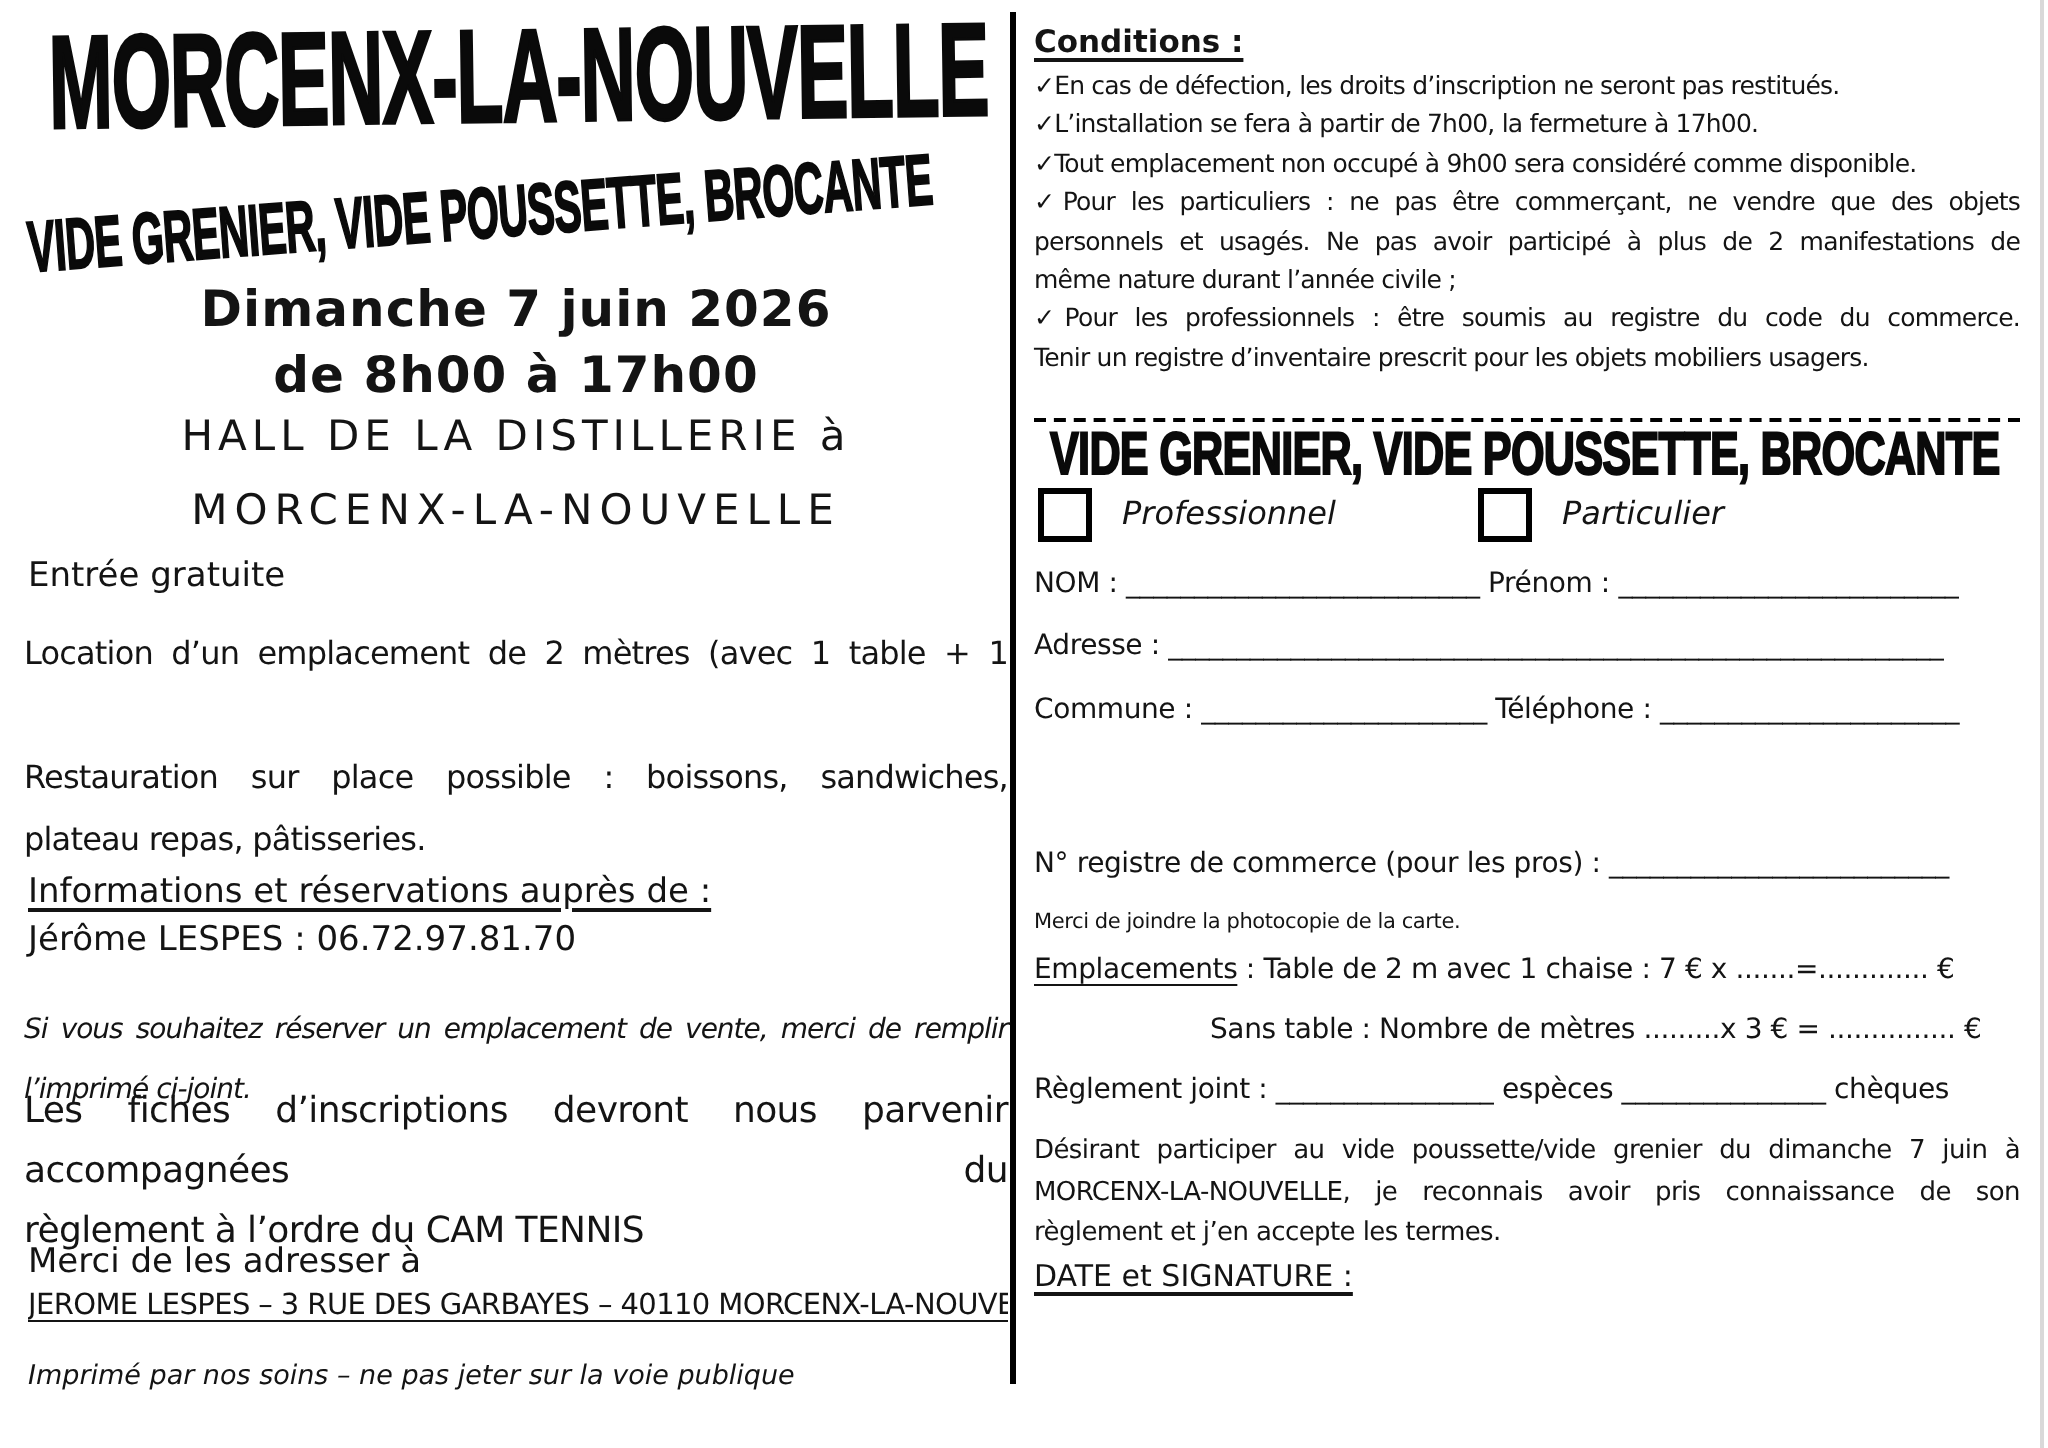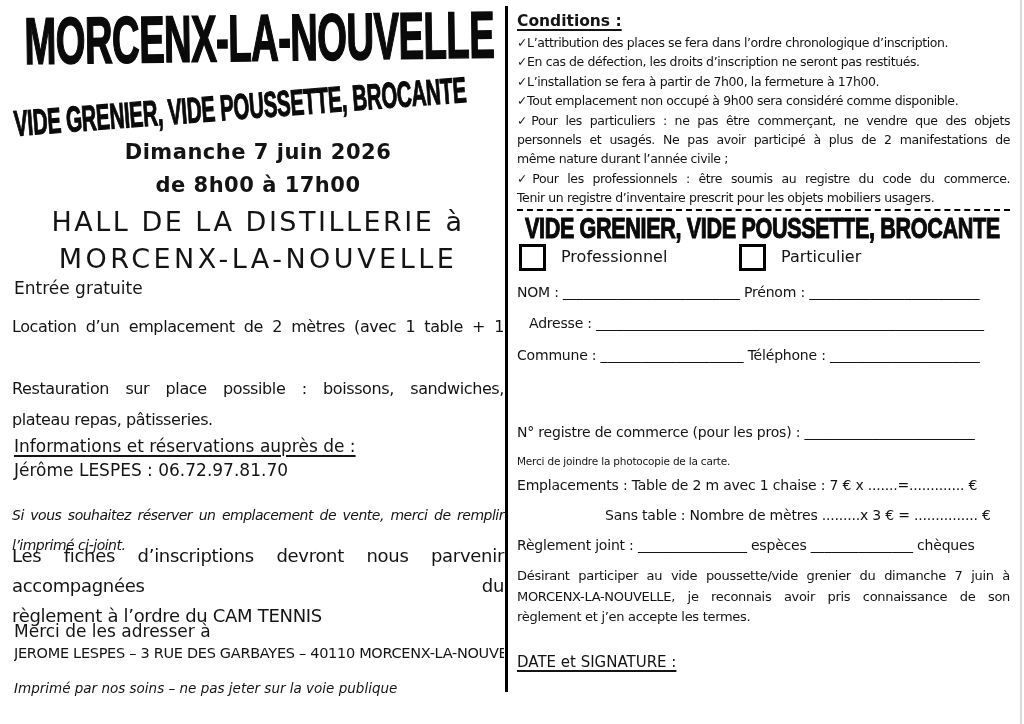--- a/index.html
+++ b/index.html
@@ -21,22 +21,22 @@
     letter-spacing:-1px;white-space:nowrap;line-height:1;
     transform:rotate(-0.8deg) scaleX(0.58);transform-origin:left top;
     -webkit-text-stroke:1.6px #0a0a0a;color:#0a0a0a;
   }
   .subtitle{
     font-family:"Liberation Sans",sans-serif;font-weight:900;font-size:36px;
     letter-spacing:-0.5px;white-space:nowrap;line-height:1;
     transform:rotate(-4.3deg) scaleX(0.57);transform-origin:left center;
     -webkit-text-stroke:1.1px #0a0a0a;color:#0a0a0a;
   }
-  .datetime{font-size:21px;font-weight:bold;letter-spacing:0.5px;}
-  .venue{font-size:27px;letter-spacing:2.5px;}
+  .datetime{font-size:25px;font-weight:bold;letter-spacing:0.5px;}
+  .venue{font-size:21px;letter-spacing:2.5px;}
   .body17{font-size:17px;}
   .para16{font-size:16px;letter-spacing:-0.4px;line-height:31px;}
   .para14i{font-size:14px;letter-spacing:-0.5px;line-height:30px;font-style:italic;}
   .para145{font-size:18px;letter-spacing:-0.3px;line-height:30px;}
   .addr{font-size:14.5px;letter-spacing:-0.3px;}
   .footer{font-size:13.5px;font-style:italic;}
 
   
   #rightcol{position:absolute;left:517px;top:0;width:493px;height:724px;}
   .condhead{font-size:15.5px;font-weight:bold;}
@@ -46,21 +46,21 @@
     font-family:"Liberation Sans",sans-serif;font-weight:900;font-size:30px;
     letter-spacing:-0.5px;white-space:nowrap;line-height:1;
     transform:scaleX(0.72);transform-origin:left top;
     -webkit-text-stroke:1.1px #0a0a0a;color:#0a0a0a;
   }
   .cbx{width:21px;height:21px;border:3px solid #000;background:#fff;}
   .cblabel{font-size:16px;}
   .formline{font-size:14px;letter-spacing:-0.2px;}
   .smallnote{font-size:10.5px;letter-spacing:-0.2px;}
   .para13{font-size:13px;letter-spacing:-0.3px;line-height:20.5px;}
-  .datesig{font-size:15px;margin-top:24px;}
+  .datesig{font-size:15px;}
 
   #divider{position:absolute;left:505px;top:6px;width:2.5px;height:686px;background:#000;}
   #edge{position:absolute;left:1020px;top:0;width:2px;height:724px;background:#d9d9d9;}
 </style>
 </head>
 <body>
 
 <div id="page">
 
   <div id="divider"></div>
@@ -104,44 +104,43 @@
     <div class="abs body17" style="top:621px;left:2px;">Merci de les adresser à</div>
     <div class="abs addr u nw" style="top:645px;left:2px;width:490px;">JEROME LESPES – 3 RUE DES GARBAYES – 40110 MORCENX-LA-NOUVELLE</div>
 
     <div class="abs footer" style="top:680px;left:2px;">Imprimé par nos soins – ne pas jeter sur la voie publique</div>
   </div>
 
   <div id="rightcol">
     <div class="abs condhead u" style="top:12px;left:0;">Conditions :</div>
 
     <div class="abs" style="top:33px;left:0;width:493px;">
-      <div class="condline">✓L’attribution des places se fera dans l’ordre chronologique d’inscription.</div>
       <div class="condline">✓En cas de défection, les droits d’inscription ne seront pas restitués.</div>
       <div class="condline">✓L’installation se fera à partir de 7h00, la fermeture à 17h00.</div>
       <div class="condline">✓Tout emplacement non occupé à 9h00 sera considéré comme disponible.</div>
       <div class="condline jl">✓Pour les particuliers : ne pas être commerçant, ne vendre que des objets</div>
       <div class="condline jl">personnels et usagés. Ne pas avoir participé à plus de 2 manifestations de</div>
       <div class="condline">même nature durant l’année civile ;</div>
       <div class="condline jl">✓Pour les professionnels : être soumis au registre du code du commerce.</div>
       <div class="condline">Tenir un registre d’inventaire prescrit pour les objets mobiliers usagers.</div>
     </div>
 
     <div class="abs dashes" style="top:209px;left:0;"></div>
 
     <div class="abs formhead" style="top:213px;left:8px;">VIDE GRENIER, VIDE POUSSETTE, BROCANTE</div>
 
-    <div class="abs" style="top:244px;left:0;width:493px;height:26px;">
+    <div class="abs" style="top:244px;left:0;width:493px;height:26px;font-style:italic;">
       <div class="abs cbx" style="left:2px;top:0;"></div>
       <div class="abs cblabel" style="left:44px;top:3px;">Professionnel</div>
       <div class="abs cbx" style="left:222px;top:0;"></div>
       <div class="abs cblabel" style="left:264px;top:3px;">Particulier</div>
     </div>
 
     <div class="abs formline nw" style="top:284px;left:0;width:493px;">NOM : __________________________ Prénom : _________________________</div>
-    <div class="abs formline nw" style="top:315px;left:12px;width:493px;">Adresse : _________________________________________________________</div>
+    <div class="abs formline nw" style="top:315px;left:0;width:493px;">Adresse : _________________________________________________________</div>
     <div class="abs formline nw" style="top:347px;left:0;width:493px;">Commune : _____________________ Téléphone : ______________________</div>
     <div class="abs formline nw" style="top:424px;left:0;width:493px;">N° registre de commerce (pour les pros) : _________________________</div>
     <div class="abs smallnote" style="top:455px;left:0;">Merci de joindre la photocopie de la carte.</div>
 
     <div class="abs formline nw" style="top:477px;left:0;width:493px;">
       <span class="u">Emplacements</span><span> : Table de 2 m avec 1 chaise : 7 € x .......=............. €</span>
     </div>
     <div class="abs formline nw" style="top:507px;left:88px;width:405px;">Sans table : Nombre de mètres .........x 3 € = ...............   €</div>
     <div class="abs formline nw" style="top:537px;left:0;width:493px;">Règlement joint : ________________ espèces _______________ chèques</div>
 

